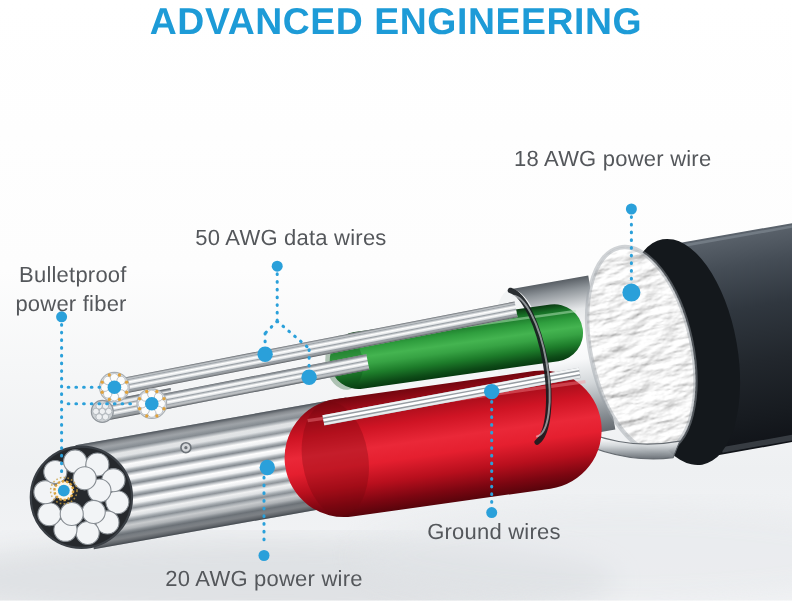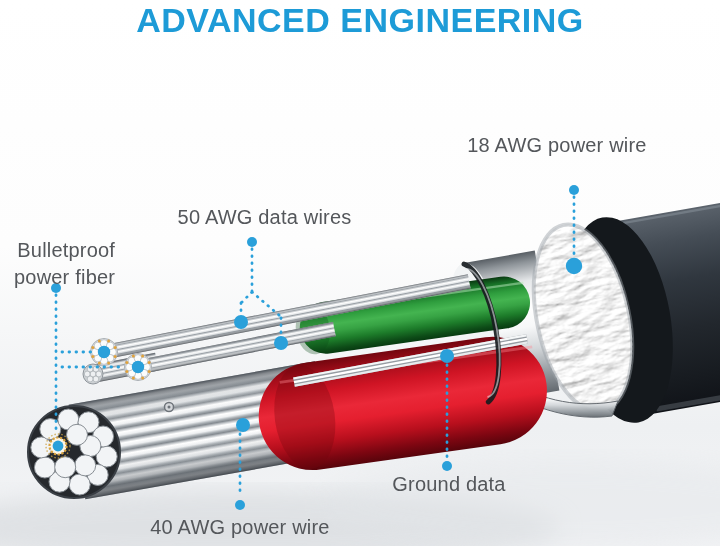--- a/index.html
+++ b/index.html
@@ -264,20 +264,20 @@
   <div class="lbl center" id="lbl-datawires">
     <div>50 AWG data wires</div>
   </div>
 
   <div class="lbl" id="lbl-kevlar">
     <div>Bulletproof</div>
     <div>power fiber</div>
   </div>
 
   <div class="lbl center" id="lbl-ground">
-    <div>Ground data</div>
+    <div>Ground wires</div>
   </div>
 
   <div class="lbl center" id="lbl-power20">
-    <div>40 AWG power wire</div>
+    <div>20 AWG power wire</div>
   </div>
 
 </div>
 
 </body></html>

